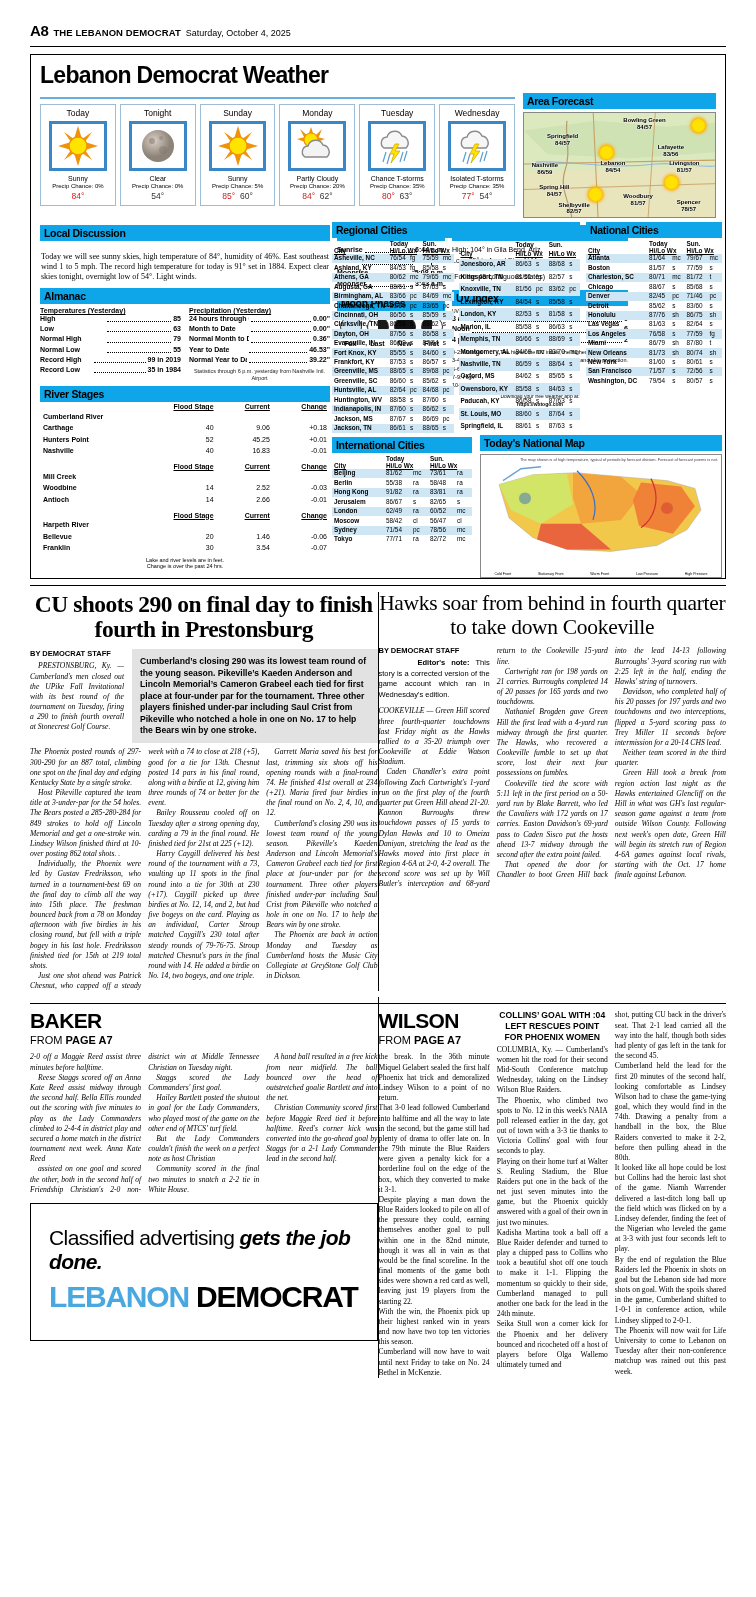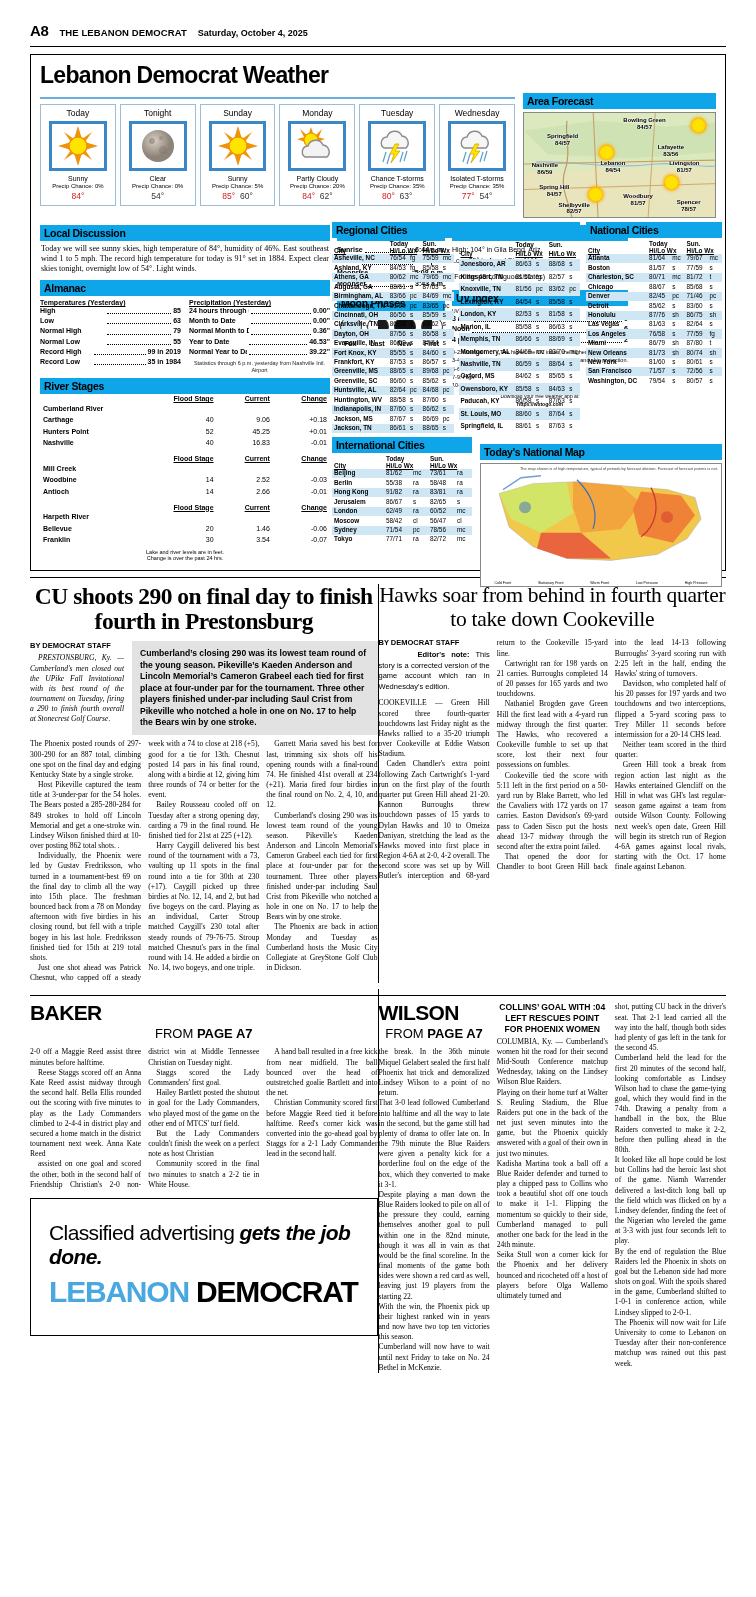--- a/index.html
+++ b/index.html
@@ -6,24 +6,24 @@
   body {
     width: 756px; height: 1597px;
     background: #ffffff;
     font-family: "Liberation Serif", serif;
     color: #000;
     overflow: hidden;
   }
   .page { width: 756px; height: 1597px; position: relative; padding: 0 14px; }
 
   
-  .masthead { padding: 22px 16px 4px 16px; display: flex; align-items: baseline; gap: 11px; }
+  .masthead { padding: 22px 16px 4px 16px; display: flex; align-items: baseline; gap: 5px; }
   .mh-page { font-family: "Liberation Sans", sans-serif; font-weight: bold; font-size: 15px; letter-spacing: -0.4px;}
   .mh-paper { font-family: "Liberation Sans", sans-serif; font-weight: bold; font-size: 9.5px; letter-spacing: 0.1px;}
-  .mh-date { font-family: "Liberation Sans", sans-serif; font-size: 9px; font-weight: bold; }
+  .mh-date { font-family: "Liberation Sans", sans-serif; font-size: 9px; }
   .mh-rule { border-top: 1.6px solid #000; margin: 3px 16px 0 16px; }
 
   
   .wx-box { border: 1.6px solid #000; margin: 7px 16px 0 16px; padding: 8px 9px 9px 9px; background:#fff;}
   .wx-title { font-family:"Liberation Sans", sans-serif; font-weight:bold; font-size:23px; letter-spacing:-0.7px; line-height:1.05;}
   .wx-top { display:flex; gap:8px; margin-top:6px; }
   .wx-left { flex: 0 0 475px; }
   .wx-rule { border-top:2px solid #6aaede; margin-top:4px; margin-bottom:5px; }
 
   .fc-row { display:flex; gap:4px; }
@@ -45,21 +45,21 @@
   .af-dot { position:absolute; width:4px;height:4px;border-radius:50%; background:#4a5fc1; border:1px solid #fff;}
   .af-city-dot { background:#e02020; }
 
   
   .wx-mid { display:flex; gap:7px; margin-top:7px; }
   .col-a { flex:0 0 290px; }
   .col-b { flex:0 0 108px; }
   .col-c { flex:0 0 165px; }
   .col-d { flex:1; }
 
-  .disc { font-size:8px; text-align:justify; line-height:1.25; margin-top:3px; padding:0 1px;}
+  .disc { font-size:8px; text-align:justify; line-height:1.25; margin-top:11px; padding:0 1px;}
   .subh { font-family:"Liberation Sans", sans-serif; font-weight:bold; font-size:7px; text-decoration:underline; }
   .alm-wrap { display:flex; gap:8px; margin-top:3px; }
   .alm-col { flex:1; }
   .alm-row { display:flex; font-family:"Liberation Sans", sans-serif; font-weight:bold; font-size:7px; line-height:1.45; }
   .alm-lab { flex:1; overflow:hidden; white-space:nowrap; }
   .alm-dots { flex:1; border-bottom:1px dotted #000; margin:0 2px 2px 2px; }
   .alm-val { white-space:nowrap; }
   .alm-note { font-family:"Liberation Sans", sans-serif; font-size:5.5px; text-align:center; margin-top:3px; line-height:1.3; color:#222;}
 
   
@@ -104,30 +104,30 @@
   
   .news { margin:0 16px; padding-top:6px; border-top:1.4px solid #000; margin-top:6px; display:flex; }
   .half { flex:1; }
   .vrule { width:0; border-left:1px solid #000; }
   h1.hl { font-family:"Liberation Serif", serif; font-weight:bold; font-size:23.5px; line-height:1.07; letter-spacing:-0.5px; text-align:center; margin-bottom:7px;}
   h1.hl2 { font-family:"Liberation Serif", serif; font-weight:normal; font-size:21.5px; line-height:1.1; letter-spacing:-0.3px; text-align:center; margin-bottom:7px;}
   .byline { font-family:"Liberation Sans", sans-serif; font-weight:bold; font-size:7.5px; margin-bottom:2px;}
   .edn { font-family:"Liberation Sans", sans-serif; font-size:7.5px; line-height:1.4; margin-bottom:6px; text-align:justify;}
   .edn b { font-weight:bold;margin-left:39px; }
   .cols3 { column-count:3; column-gap:7px; font-size:7.6px; line-height:1.34; text-align:justify; }
-  .cols3 p { text-indent:8px; margin:0; hyphens:auto;}
+  .cols3 p { text-indent:8px; margin:0; hyphens:auto;font-style:italic;}
   .cols3 p.first { text-indent:0; }
   .pullbox { background:#e2e2e2; padding:7px 8px; font-family:"Liberation Sans", sans-serif; font-weight:bold; font-size:8.6px; line-height:1.33; }
   .lead-wrap { display:flex; gap:8px; margin-bottom:4px;}
   .lead-col { flex:0 0 94px; font-size:7.6px; line-height:1.34; text-align:justify;}
   .lead-col p { text-indent:8px; margin:0;font-style:italic;}
 
   
   .jump-h { font-family:"Liberation Sans", sans-serif; font-weight:bold; font-size:21px; letter-spacing:-0.6px; line-height:1; }
-  .jump-from { font-family:"Liberation Sans", sans-serif; font-size:13px; margin-top:3px; margin-bottom:6px;text-align:center;}
+  .jump-from { font-family:"Liberation Sans", sans-serif; font-size:11px; margin-top:3px; margin-bottom:6px;}
   .jump-from b { font-weight:bold; }
   .subhead-c { font-family:"Liberation Sans", sans-serif; font-weight:bold; font-size:8.6px; text-align:center; line-height:1.25; margin-bottom:2px;}
 
   
   .ad { border:1.5px solid #000; margin:8px 0 0 0; padding:22px 18px 26px 18px; }
   .ad-line1 { font-family:"Liberation Sans", sans-serif; font-size:21px; letter-spacing:-0.6px; }
   .ad-line1 i { font-weight:bold; font-style:italic; }
   .ad-line2 { font-family:"Liberation Sans", sans-serif; font-weight:bold; font-size:30px; letter-spacing:-1.2px; margin-top:6px;}
   .ad-leb { color:#4aa8e0; }
   .bottom-wrap { margin:0 16px; display:flex; }
@@ -1004,21 +1004,21 @@
             <td class="city">Tokyo</td>
             <td>77/71</td>
             <td>ra</td>
             <td>82/72</td>
             <td>mc</td>
           </tr>
         </tbody>
       </table>
   </div>
 
-  <div style="position:absolute; left:480px; top:444px; width:242px;">
+  <div style="position:absolute; left:480px; top:435px; width:242px;">
     <div class="sect-h">Today's National Map</div>
     <div class="natmap">
       <svg width="100%" height="100%" viewBox="0 0 240 124" preserveAspectRatio="none" style="position:absolute;inset:0;">
         <rect width="240" height="124" fill="#fff"></rect>
         <path d="M18 30 L52 20 L95 18 L140 22 L186 26 L214 34 L220 56 L206 76 L176 92 L130 98 L86 96 L52 84 L28 64 Z" fill="#f2c84b" stroke="#aaa" stroke-width="0.5"></path>
         <path d="M18 30 L52 20 L86 19 L92 50 L60 70 L30 56 Z" fill="#cfe86a" opacity="0.9"></path>
         <path d="M92 18 L140 22 L160 40 L140 66 L100 70 L92 44 Z" fill="#f2a03c" opacity="0.9"></path>
         <path d="M160 28 L200 32 L214 52 L192 80 L158 72 L152 46 Z" fill="#ef7a36" opacity="0.9"></path>
         <path d="M60 70 L100 70 L130 96 L86 96 L56 86 Z" fill="#e8543c" opacity="0.85"></path>
         <path d="M22 26 L40 14 L60 12" stroke="#6aa0d8" stroke-width="1.4" fill="none"></path>
@@ -1117,20 +1117,21 @@
               <p class="">That 3-0 lead followed Cumberland into halftime and all the way to late in the second, but the game still had plenty of drama to offer late on. In the 79th minute the Blue Raiders were given a penalty kick for a borderline foul on the edge of the box, which they converted to make it 3-1.</p>
               <p class="">Despite playing a man down the Blue Raiders looked to pile on all of the pressure they could, earning themselves another goal to pull within one in the 82nd minute, though it was all in vain as that would be the final scoreline. In the final moments of the game both sides were shown a red card as well, leaving just 19 players from the starting 22.</p>
               <p class="">With the win, the Phoenix pick up their highest ranked win in years and now have two top ten victories this season.</p>
               <p class="">Cumberland will now have to wait until next Friday to take on No. 24 Bethel in McKenzie.</p>
             </div>
         </div>
         <div style="flex:1;">
           <div class="subhead-c">COLLINS’ GOAL WITH :04 LEFT RESCUES POINT FOR PHOENIX WOMEN</div>
           <div id="wilson-c2" style="font-size:7.6px; line-height:1.34; text-align:justify;">
               <p class="first">COLUMBIA, Ky. — Cumberland's women hit the road for their second Mid-South Conference matchup Wednesday, taking on the Lindsey Wilson Blue Raiders.</p>
+              <p class="">The Phoenix, who climbed two spots to No. 12 in this week's NAIA poll released earlier in the day, got out of town with a 3-3 tie thanks to Victoria Collins' goal with four seconds to play.</p>
               <p class="">Playing on their home turf at Walter S. Reuling Stadium, the Blue Raiders put one in the back of the net just seven minutes into the game, but the Phoenix quickly answered with a goal of their own in just two minutes.</p>
               <p class="">Kadisha Martina took a ball off a Blue Raider defender and turned to play a chipped pass to Collins who took a beautiful shot off one touch to make it 1-1. Flipping the momentum so quickly to their side, Cumberland managed to pull another one back for the lead in the 24th minute.</p>
               <p class="">Seika Stull won a corner kick for the Phoenix and her delivery bounced and ricocheted off a host of players before Olga Wallemo ultimately turned and</p>
             </div>
         </div>
         <div style="flex:1;">
           <div id="wilson-c3" style="font-size:7.6px; line-height:1.34; text-align:justify;">
               <p class="first">shot, putting CU back in the driver's seat. That 2-1 lead carried all the way into the half, though both sides had plenty of gas left in the tank for the second 45.</p>
               <p class="">Cumberland held the lead for the first 20 minutes of the second half, looking comfortable as Lindsey Wilson had to chase the game-tying goal, which they would find in the 74th. Drawing a penalty from a handball in the box, the Blue Raiders converted to make it 2-2, before then pulling ahead in the 80th.</p>
               <p class="">It looked like all hope could be lost but Collins had the heroic last shot of the game. Niamh Warrender delivered a last-ditch long ball up the field which was flicked on by a Lindsey defender, finding the feet of the Nigerian who leveled the game at 3-3 with just four seconds left to play.</p>

